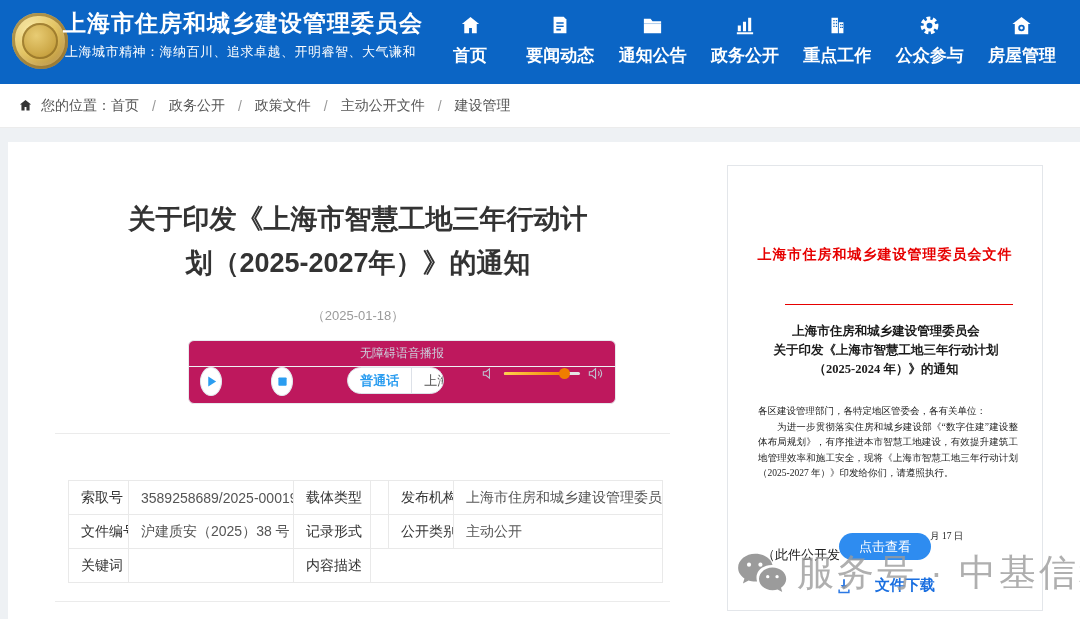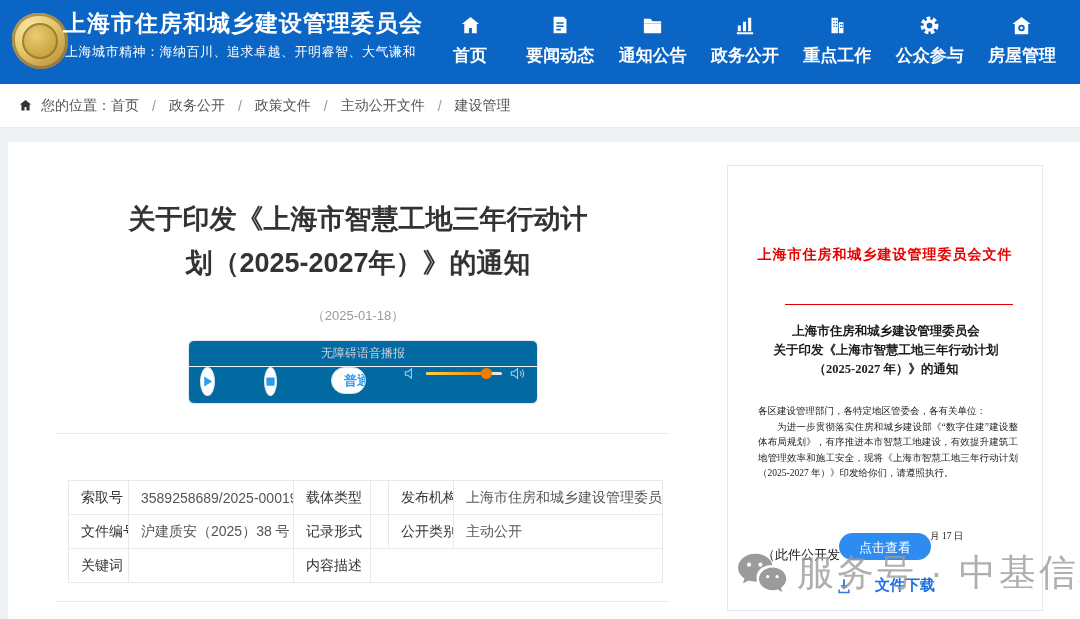--- a/index.html
+++ b/index.html
@@ -28,21 +28,21 @@
   .crumb-link{color:#555;cursor:pointer;}
 
   
   .panel{position:absolute;left:8px;top:142px;width:1064px;height:477px;background:#fff;padding-left:16px;}
 
   .art-title{position:absolute;left:60px;top:55px;width:580px;text-align:center;color:#333;
              font-size:27px;font-weight:bold;line-height:44px;}
   .art-date{position:absolute;left:60px;top:165px;width:580px;text-align:center;color:#9a9a9a;font-size:13px;}
 
   
-  .player{position:absolute;left:180px;top:198px;width:350px;height:64px;background:#0369a1;
+  .player{position:absolute;left:180px;top:198px;width:428px;height:64px;background:#be185d;
           border:1px solid #e7eaee;border-radius:6px;box-sizing:border-box;}
   .player-cap{height:25px;line-height:25px;text-align:center;font-size:12px;color:#ccd2de;border-bottom:1px solid #eff1f4;}
   .player-row{height:37px;display:flex;align-items:flex-start;padding:0 11px;gap:38px;}
   .cir-btn{width:29px;height:29px;border-radius:50%;border:1px solid #e2e6ec;background:#fff;display:flex;
            align-items:center;justify-content:center;box-sizing:border-box;cursor:pointer;margin-right:11px;}
   .pill{display:flex;align-items:center;height:27px;border:1px solid #dde1e8;border-radius:14px;background:#fff;
         box-sizing:border-box;margin-left:5px;overflow:hidden;}
   .seg{padding:0 12px;font-size:13px;line-height:25px;cursor:pointer;white-space:nowrap;}
   .seg-mandarin{color:#2b9df0;font-weight:bold;}
   .seg-shanghai{color:#555;border-left:1px solid #dde1e8;}
@@ -68,21 +68,21 @@
   .doc-redline{position:absolute;left:57px;top:138px;width:228px;height:1px;background:#e60000;}
   .doc-title{position:absolute;left:10px;top:156px;width:296px;text-align:center;color:#1a1a1a;
              font-size:12.5px;font-weight:bold;line-height:19px;}
   .doc-body{position:absolute;left:30px;top:238px;width:260px;color:#222;font-size:9.5px;line-height:15.5px;text-align:justify;}
   .doc-body p{margin:0;}
   .doc-body p.ind{text-indent:2em;}
   .doc-frag-date{position:absolute;left:202px;top:364px;color:#222;font-size:9.5px;z-index:1;}
   .doc-frag-note{position:absolute;left:34px;top:380px;color:#222;font-size:13px;z-index:1;}
   .view-btn{position:absolute;left:50%;top:367px;transform:translateX(-50%);width:92px;height:27px;z-index:2;
             background:#2e8cf0;border:none;border-radius:14px;color:#fff;font-size:13px;line-height:27px;text-align:center;
-            font-family:Liberation Sans, sans-serif;cursor:pointer;}
+            font-family:Liberation Mono, monospace;cursor:pointer;}
   .dl-row{position:absolute;left:0;top:410px;width:100%;display:flex;align-items:center;justify-content:center;
           cursor:pointer;font-family:"Liberation Sans",sans-serif;}
   .dl-label{color:#1a6fe0;font-size:15px;font-weight:bold;margin-left:22px;}
 
   
   .watermark{position:absolute;left:735px;top:548px;display:flex;align-items:center;z-index:50;pointer-events:none;}
   .wm-text{font-size:37px;color:rgba(155,155,155,.8);letter-spacing:3px;margin-left:8px;white-space:nowrap;}
 </style>
 </head>
 <body>
@@ -264,21 +264,21 @@
       </table>
 
     <div class="divider" style="top:459px;"></div>
 
     <div class="preview">
       <div class="doc-header">上海市住房和城乡建设管理委员会文件</div>
       <div class="doc-redline"></div>
       <div class="doc-title">
         <div>上海市住房和城乡建设管理委员会</div>
         <div>关于印发《上海市智慧工地三年行动计划</div>
-        <div>（2025-2027 年）》的通知</div>
+        <div>（2025-2024 年）》的通知</div>
       </div>
       <div class="doc-body">
         <p>各区建设管理部门，各特定地区管委会，各有关单位：</p>
         <p class="ind">为进一步贯彻落实住房和城乡建设部《“数字住建”建设整体布局规划》，有序推进本市智慧工地建设，有效提升建筑工地管理效率和施工安全，现将《上海市智慧工地三年行动计划（2025-2027 年）》印发给你们，请遵照执行。</p>
       </div>
       <span class="doc-frag-date">月 17 日</span>
       <span class="doc-frag-note">（此件公开发</span>
       <button class="view-btn">点击查看</button>
       <div class="dl-row">
         <span style="display:flex;">

